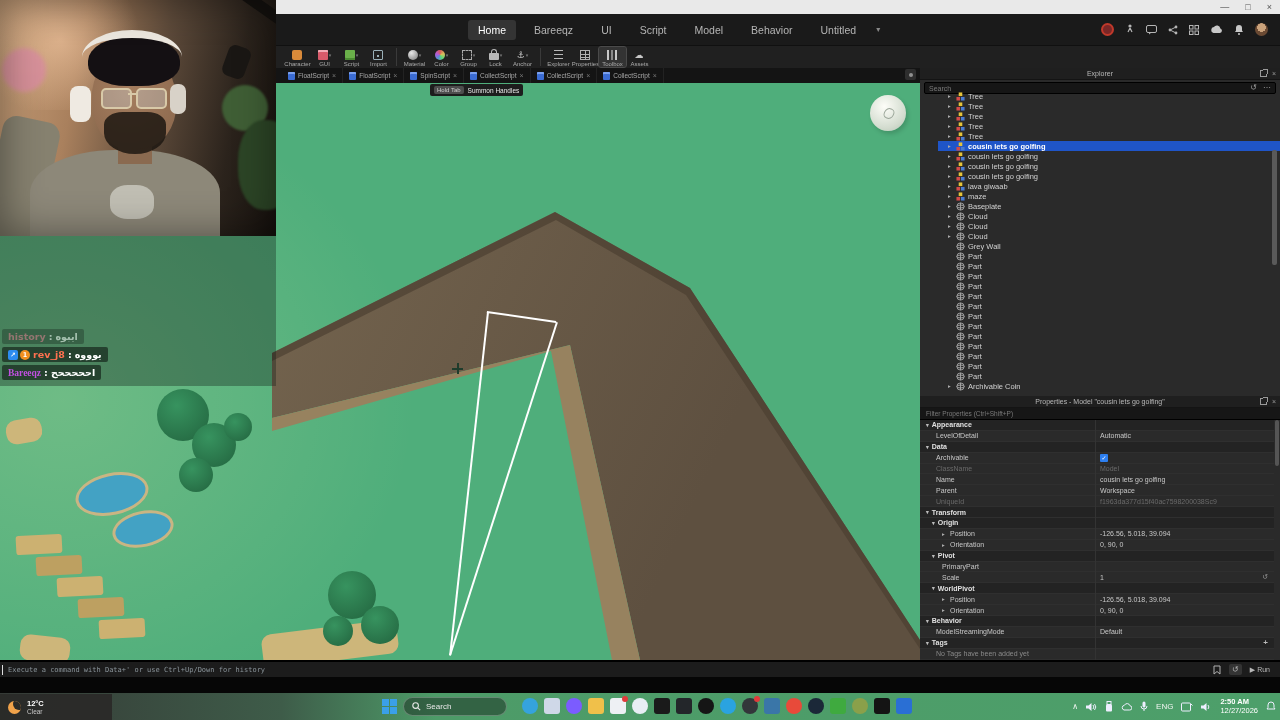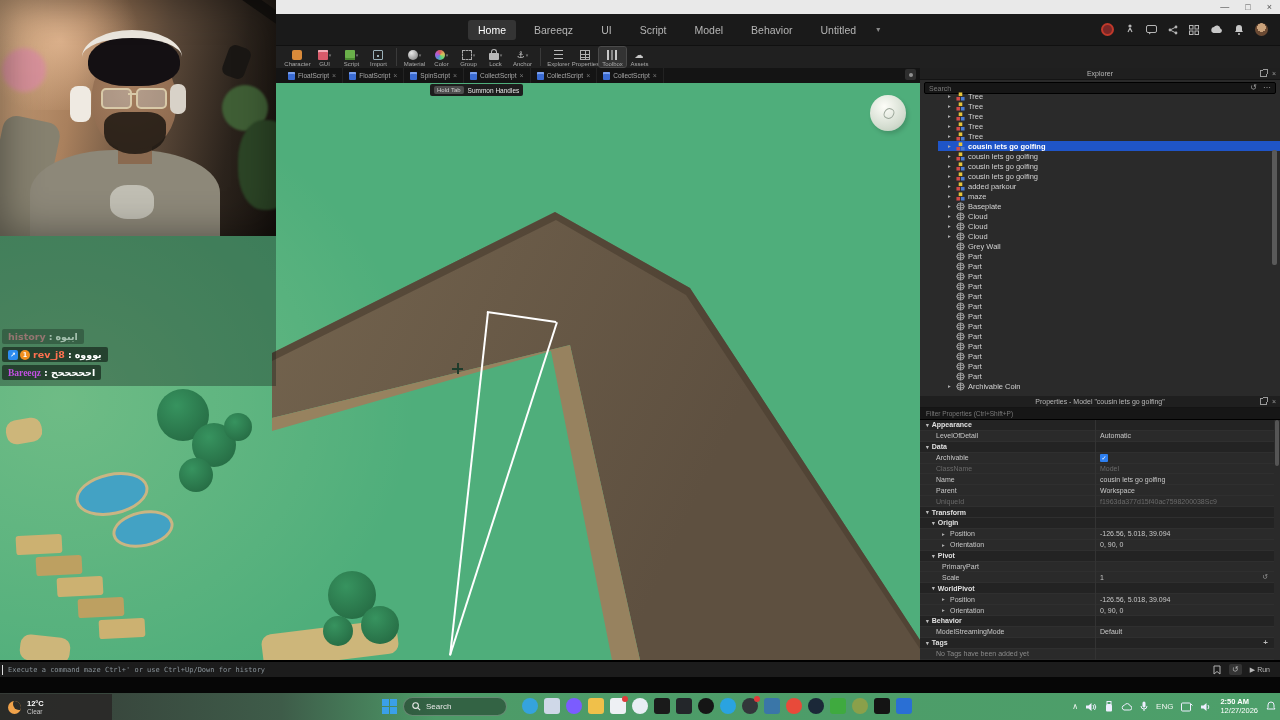--- a/index.html
+++ b/index.html
@@ -536,21 +536,21 @@
     <span class="elbl">cousin lets go golfing</span>
   </div>
         <div class="erow">
     <span class="earr">▸</span>
     <svg class="eic-model" width="9" height="9" viewBox="0 0 10 10" style="display: block;">
             <rect x="3" y="0.5" width="4" height="4" fill="#e5c33a"></rect>
             <rect x="0.5" y="5.5" width="4" height="4" fill="#d04a4a"></rect>
             <rect x="5.5" y="5.5" width="4" height="4" fill="#4a7ad0"></rect>
           </svg>
 
-    <span class="elbl">added parkour</span>
+    <span class="elbl">lava giwaab</span>
   </div>
         <div class="erow">
     <span class="earr">▸</span>
     <svg class="eic-model" width="9" height="9" viewBox="0 0 10 10" style="display: block;">
             <rect x="3" y="0.5" width="4" height="4" fill="#e5c33a"></rect>
             <rect x="0.5" y="5.5" width="4" height="4" fill="#d04a4a"></rect>
             <rect x="5.5" y="5.5" width="4" height="4" fill="#4a7ad0"></rect>
           </svg>
 
     <span class="elbl">maze</span>
@@ -884,21 +884,21 @@
         <div class="prow pnote">
     <span class="note-label">No Tags have been added yet</span>
   </div>
       </div>
   </div>
   <div id="prop-colsep" class="abs"></div>
   <div id="prop-scroll" class="abs"></div>
 
   <div id="cmdbar" class="abs">
     <span id="cmd-caret"></span>
-    <span id="cmd-hint">Execute a command maze Ctrl+' or use Ctrl+Up/Down for history</span>
+    <span id="cmd-hint">Execute a command with Data+' or use Ctrl+Up/Down for history</span>
     <span id="cmd-icons">
       <svg width="8" height="10" viewBox="0 0 8 10">
           <path d="M1 1 h6 v8 l-3-2.5 L1 9 Z" fill="none" stroke="#b0b0b0"></path>
         </svg>
       <span id="cmd-clock">↺</span>
       <span id="cmd-run"><span>▶</span> <span>Run</span></span>
     </span>
   </div>
 
   <div id="deskgap" class="abs"></div>

